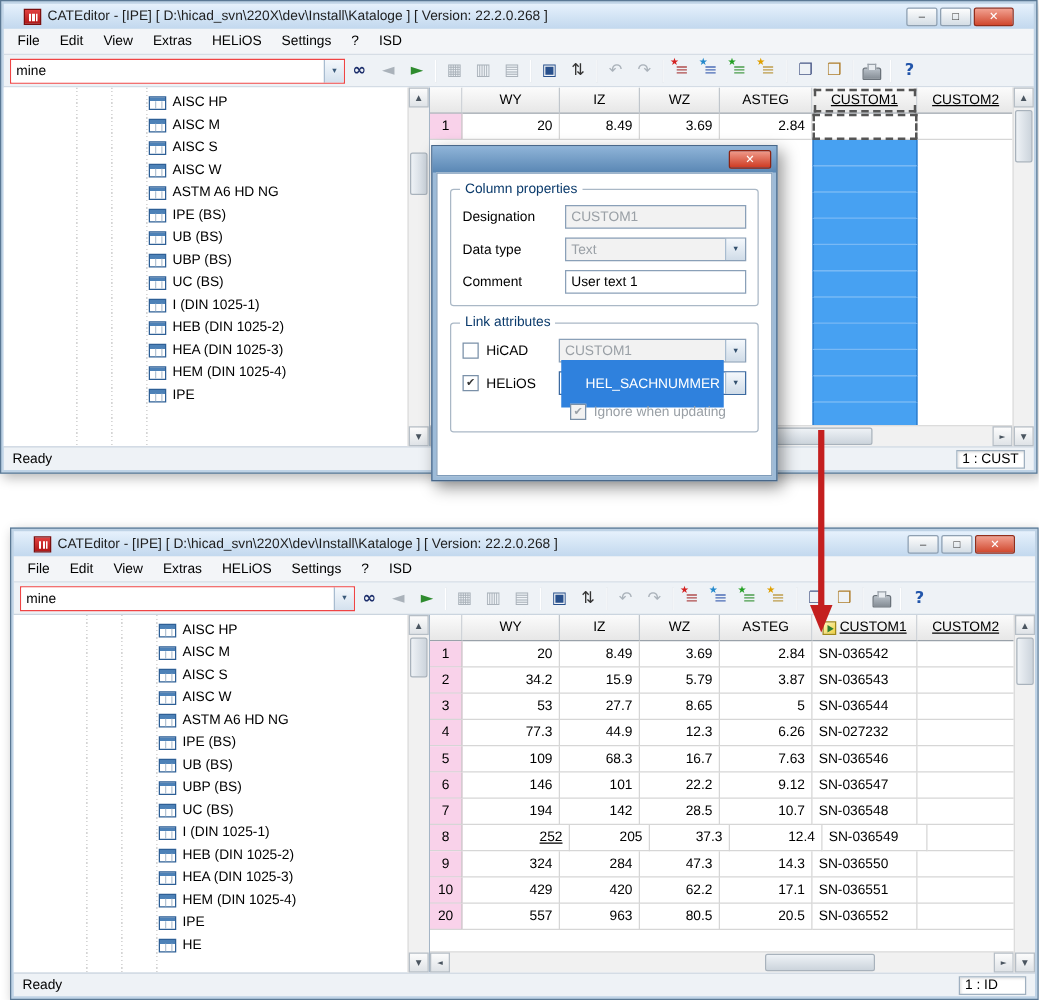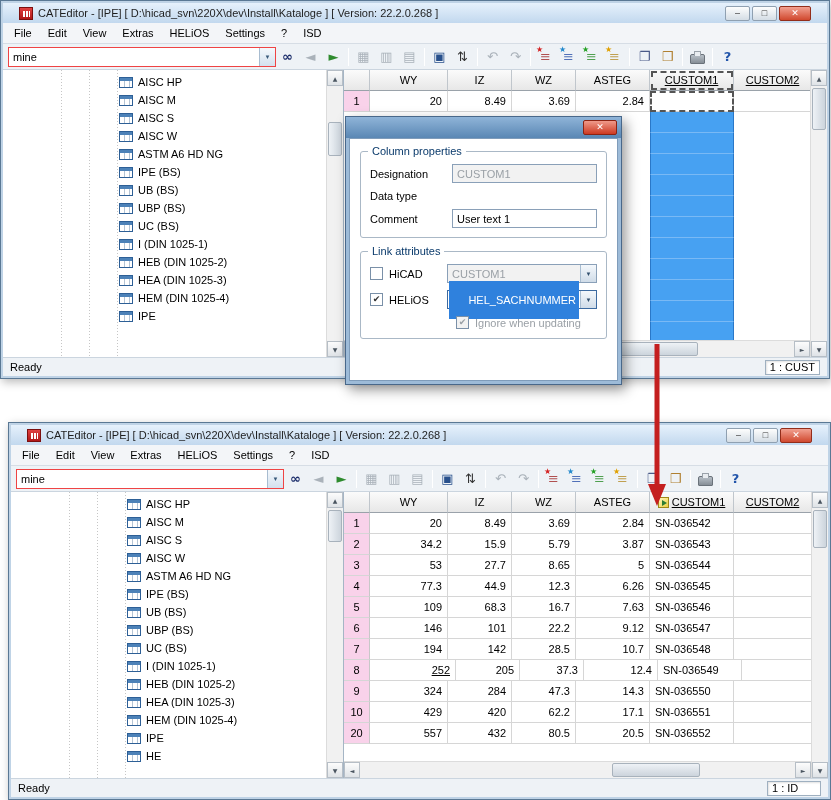--- a/index.html
+++ b/index.html
@@ -148,20 +148,24 @@
   </div>
   <div class="dlg-body">
     <div class="grp">
       <div class="grp-label">Column properties</div>
       <div class="frow">
         <span class="fl">Designation</span>
         <input class="txt dis" value="CUSTOM1" style="">
       </div>
       <div class="frow">
         <span class="fl">Data type</span>
+        <span class="combo dis">
+          <span class="val">Text</span>
+          <span class="arr">▼</span>
+        </span>
       </div>
       <div class="frow">
         <span class="fl">Comment</span>
         <input class="txt" value="User text 1" style="">
       </div>
     </div>
     <div class="grp">
       <div class="grp-label">Link attributes</div>
       <div class="frow">
         <span class="cb"></span>
@@ -723,21 +727,21 @@
             <div class="cell num" style="width: 74px;">5</div>
             <div class="cell" style="width: 84px;">SN-036544</div>
             <div class="cell" style="width: 78px;"></div>
           </div>
           <div class="trow">
             <div class="rh" style="width: 26px;">4</div>
             <div class="cell num" style="width: 78px;">77.3</div>
             <div class="cell num" style="width: 64px;">44.9</div>
             <div class="cell num" style="width: 64px;">12.3</div>
             <div class="cell num" style="width: 74px;">6.26</div>
-            <div class="cell" style="width: 84px;">SN-036545</div>
+            <div class="cell" style="width: 84px;">SN-027232</div>
             <div class="cell" style="width: 78px;"></div>
           </div>
           <div class="trow">
             <div class="rh" style="width: 26px;">5</div>
             <div class="cell num" style="width: 78px;">109</div>
             <div class="cell num" style="width: 64px;">68.3</div>
             <div class="cell num" style="width: 64px;">16.7</div>
             <div class="cell num" style="width: 74px;">7.63</div>
             <div class="cell" style="width: 84px;">SN-036546</div>
             <div class="cell" style="width: 78px;"></div>
@@ -783,21 +787,21 @@
             <div class="cell num" style="width: 78px;">429</div>
             <div class="cell num" style="width: 64px;">420</div>
             <div class="cell num" style="width: 64px;">62.2</div>
             <div class="cell num" style="width: 74px;">17.1</div>
             <div class="cell" style="width: 84px;">SN-036551</div>
             <div class="cell" style="width: 78px;"></div>
           </div>
           <div class="trow">
             <div class="rh" style="width: 26px;">20</div>
             <div class="cell num" style="width: 78px;">557</div>
-            <div class="cell num" style="width: 64px;">432</div>
+            <div class="cell num" style="width: 64px;">963</div>
             <div class="cell num" style="width: 64px;">80.5</div>
             <div class="cell num" style="width: 74px;">20.5</div>
             <div class="cell" style="width: 84px;">SN-036552</div>
             <div class="cell" style="width: 78px;"></div>
           </div>
         </div>
         <div class="hscroll">
           <span class="sb-btn sb-left">◄</span>
           <span class="h-thumb" style="left: 268px; width: 88px;"></span>
           <span class="sb-btn sb-right">►</span>

